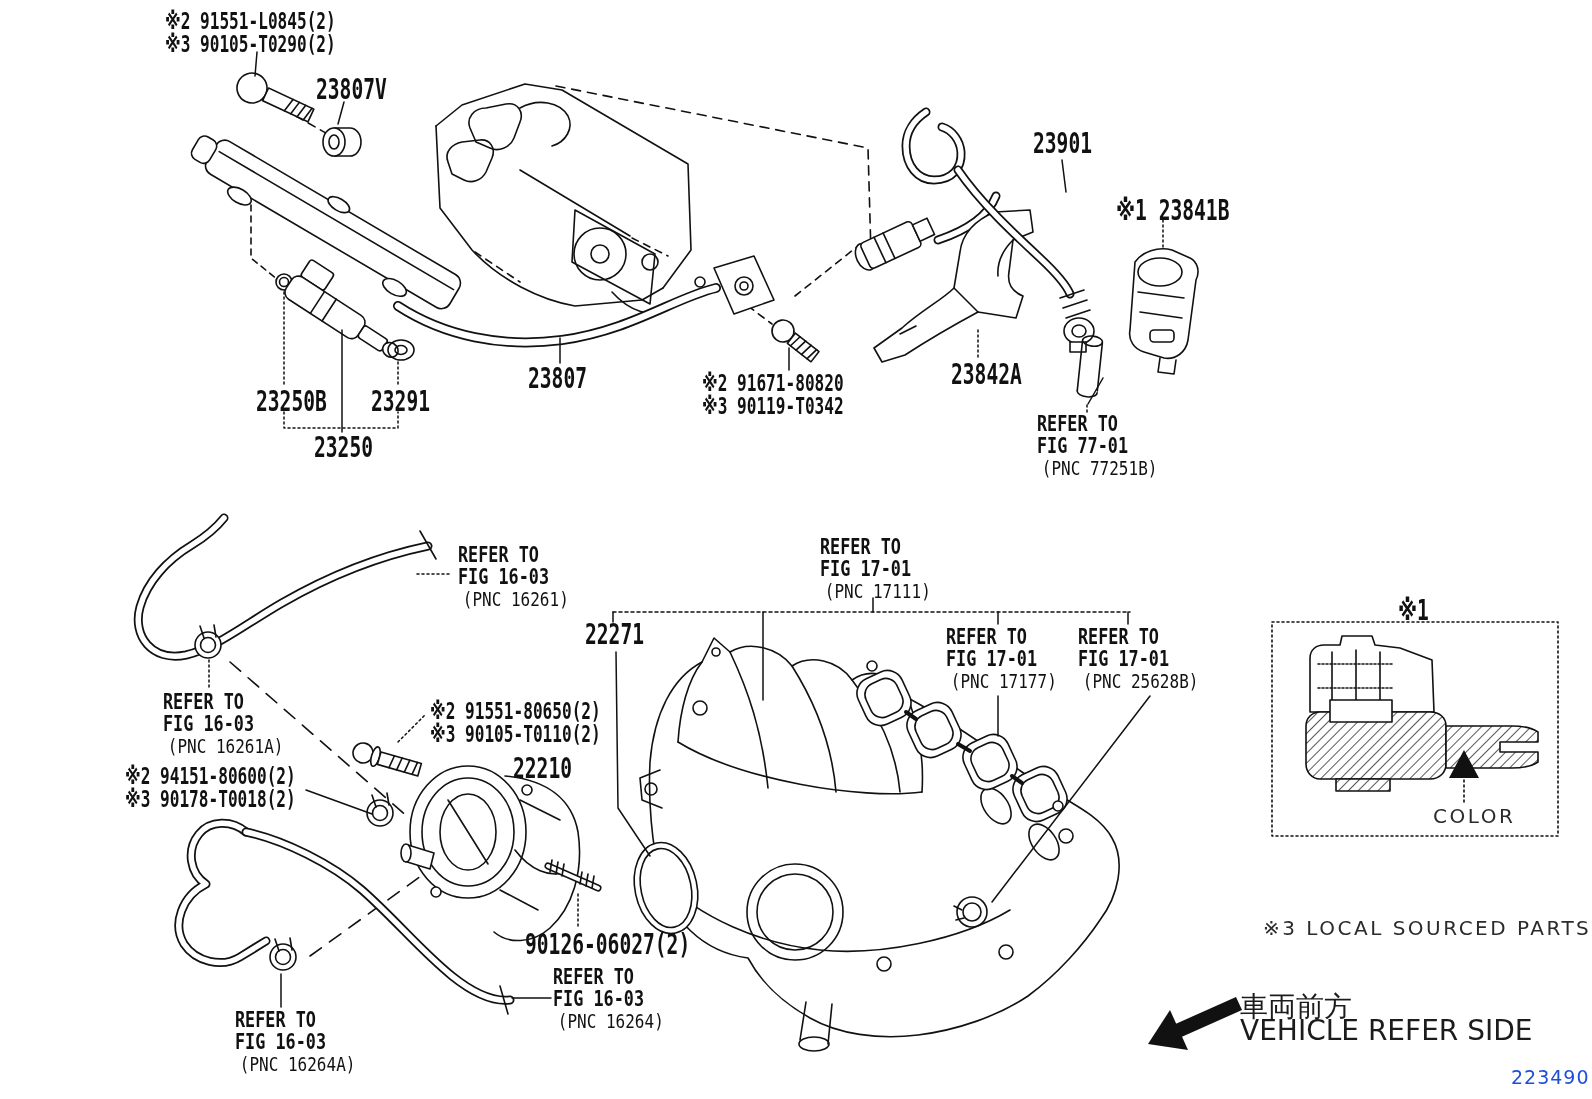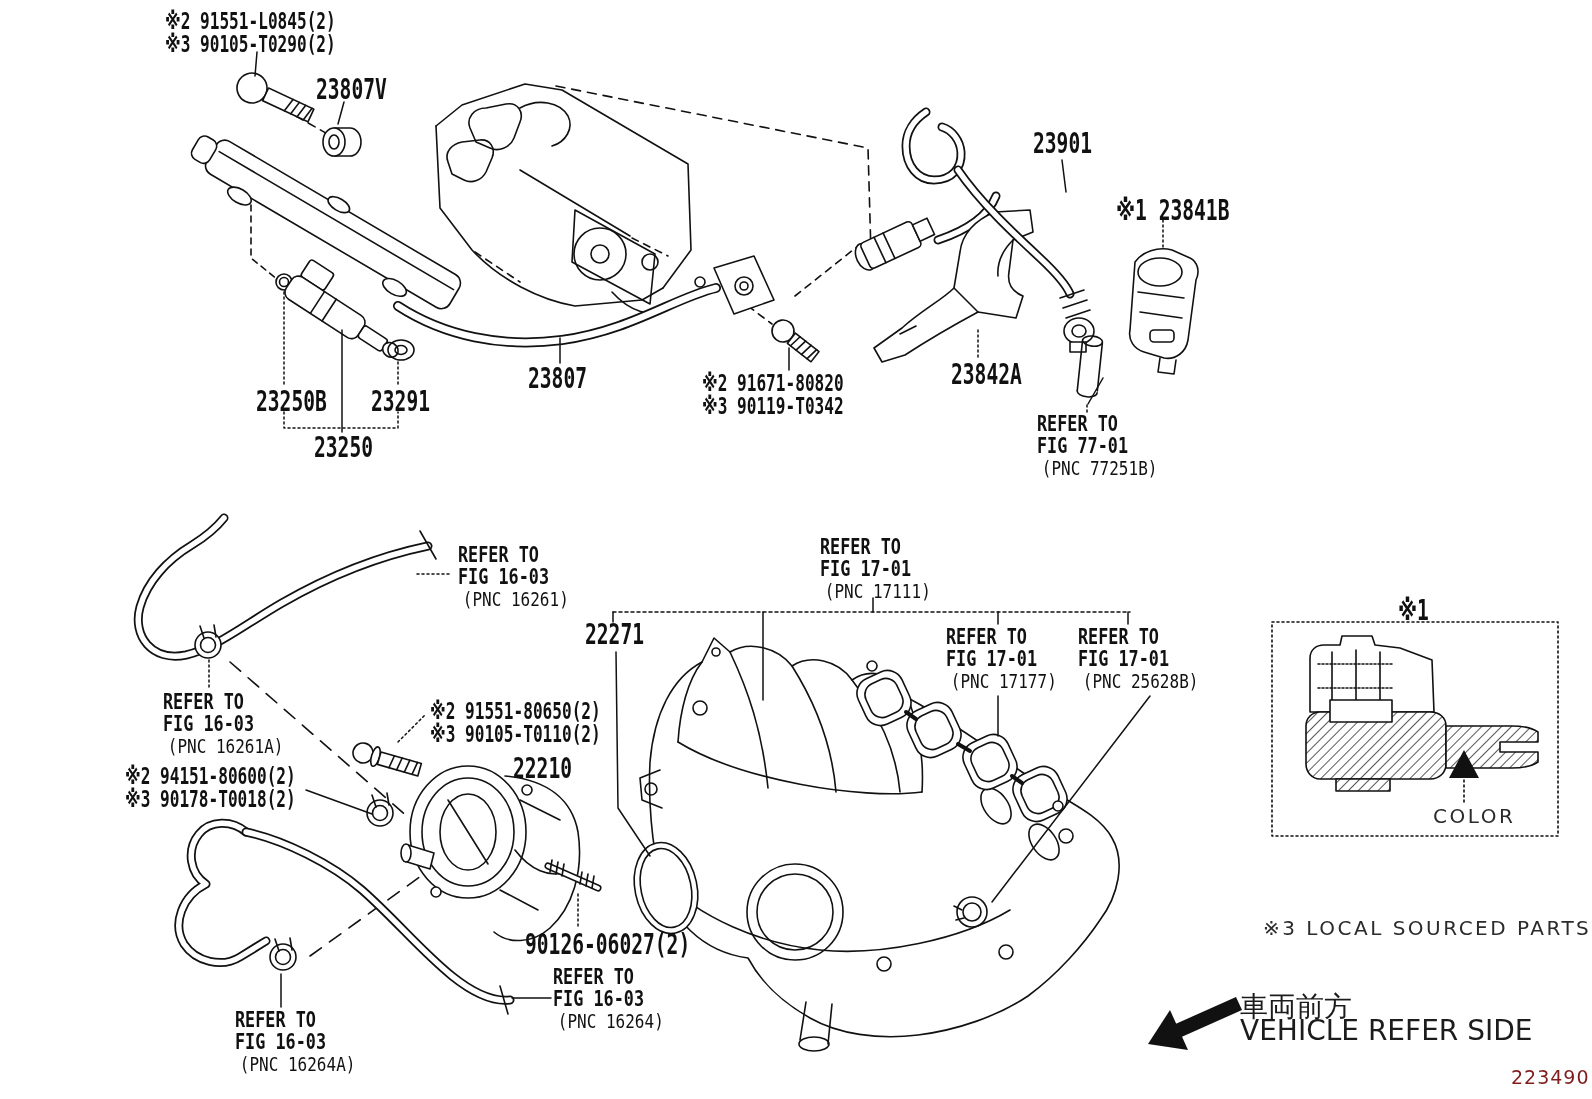--- a/index.html
+++ b/index.html
@@ -6,21 +6,21 @@
   #stage{position:relative;width:1592px;height:1099px;background:#fff;overflow:hidden;
          font-family:"DejaVu Sans Mono","DejaVu Sans",monospace;color:#111;}
   #art{position:absolute;left:0;top:0;}
   .label{position:absolute;white-space:nowrap;color:#111;}
   .pn{font-weight:bold;font-size:28px;letter-spacing:0;transform:scaleX(.70);transform-origin:0 0;line-height:28px;}
   .pn2{font-weight:bold;font-size:23px;transform:scaleX(.70);transform-origin:0 0;line-height:23px;}
   .ref{font-weight:bold;font-size:21px;transform:scaleX(.80);transform-origin:0 0;line-height:22px;}
   .ref .pnc{font-weight:normal;font-size:20px;padding-left:6px;}
   .note{font-family:"DejaVu Sans",sans-serif;font-weight:normal;font-size:20px;letter-spacing:2.5px;color:#2b2b2b;}
   .plain{font-family:"DejaVu Sans",sans-serif;font-size:28px;color:#1c1c1c;}
-  .fig-num{font-family:"DejaVu Sans",sans-serif;font-size:19px;letter-spacing:1px;color:#7f1d1d;}
+  .fig-num{font-family:"DejaVu Sans",sans-serif;font-size:19px;letter-spacing:1px;color:#1d4ed8;}
 </style>
 </head>
 <body>
 
 <div id="stage">
 
 <svg id="art" width="1592" height="1099" viewBox="0 0 1592 1099">
   <defs>
     <pattern id="hatch" width="7" height="7" patternUnits="userSpaceOnUse" patternTransform="rotate(45)">
       <rect width="7" height="7" fill="#fff"></rect>

